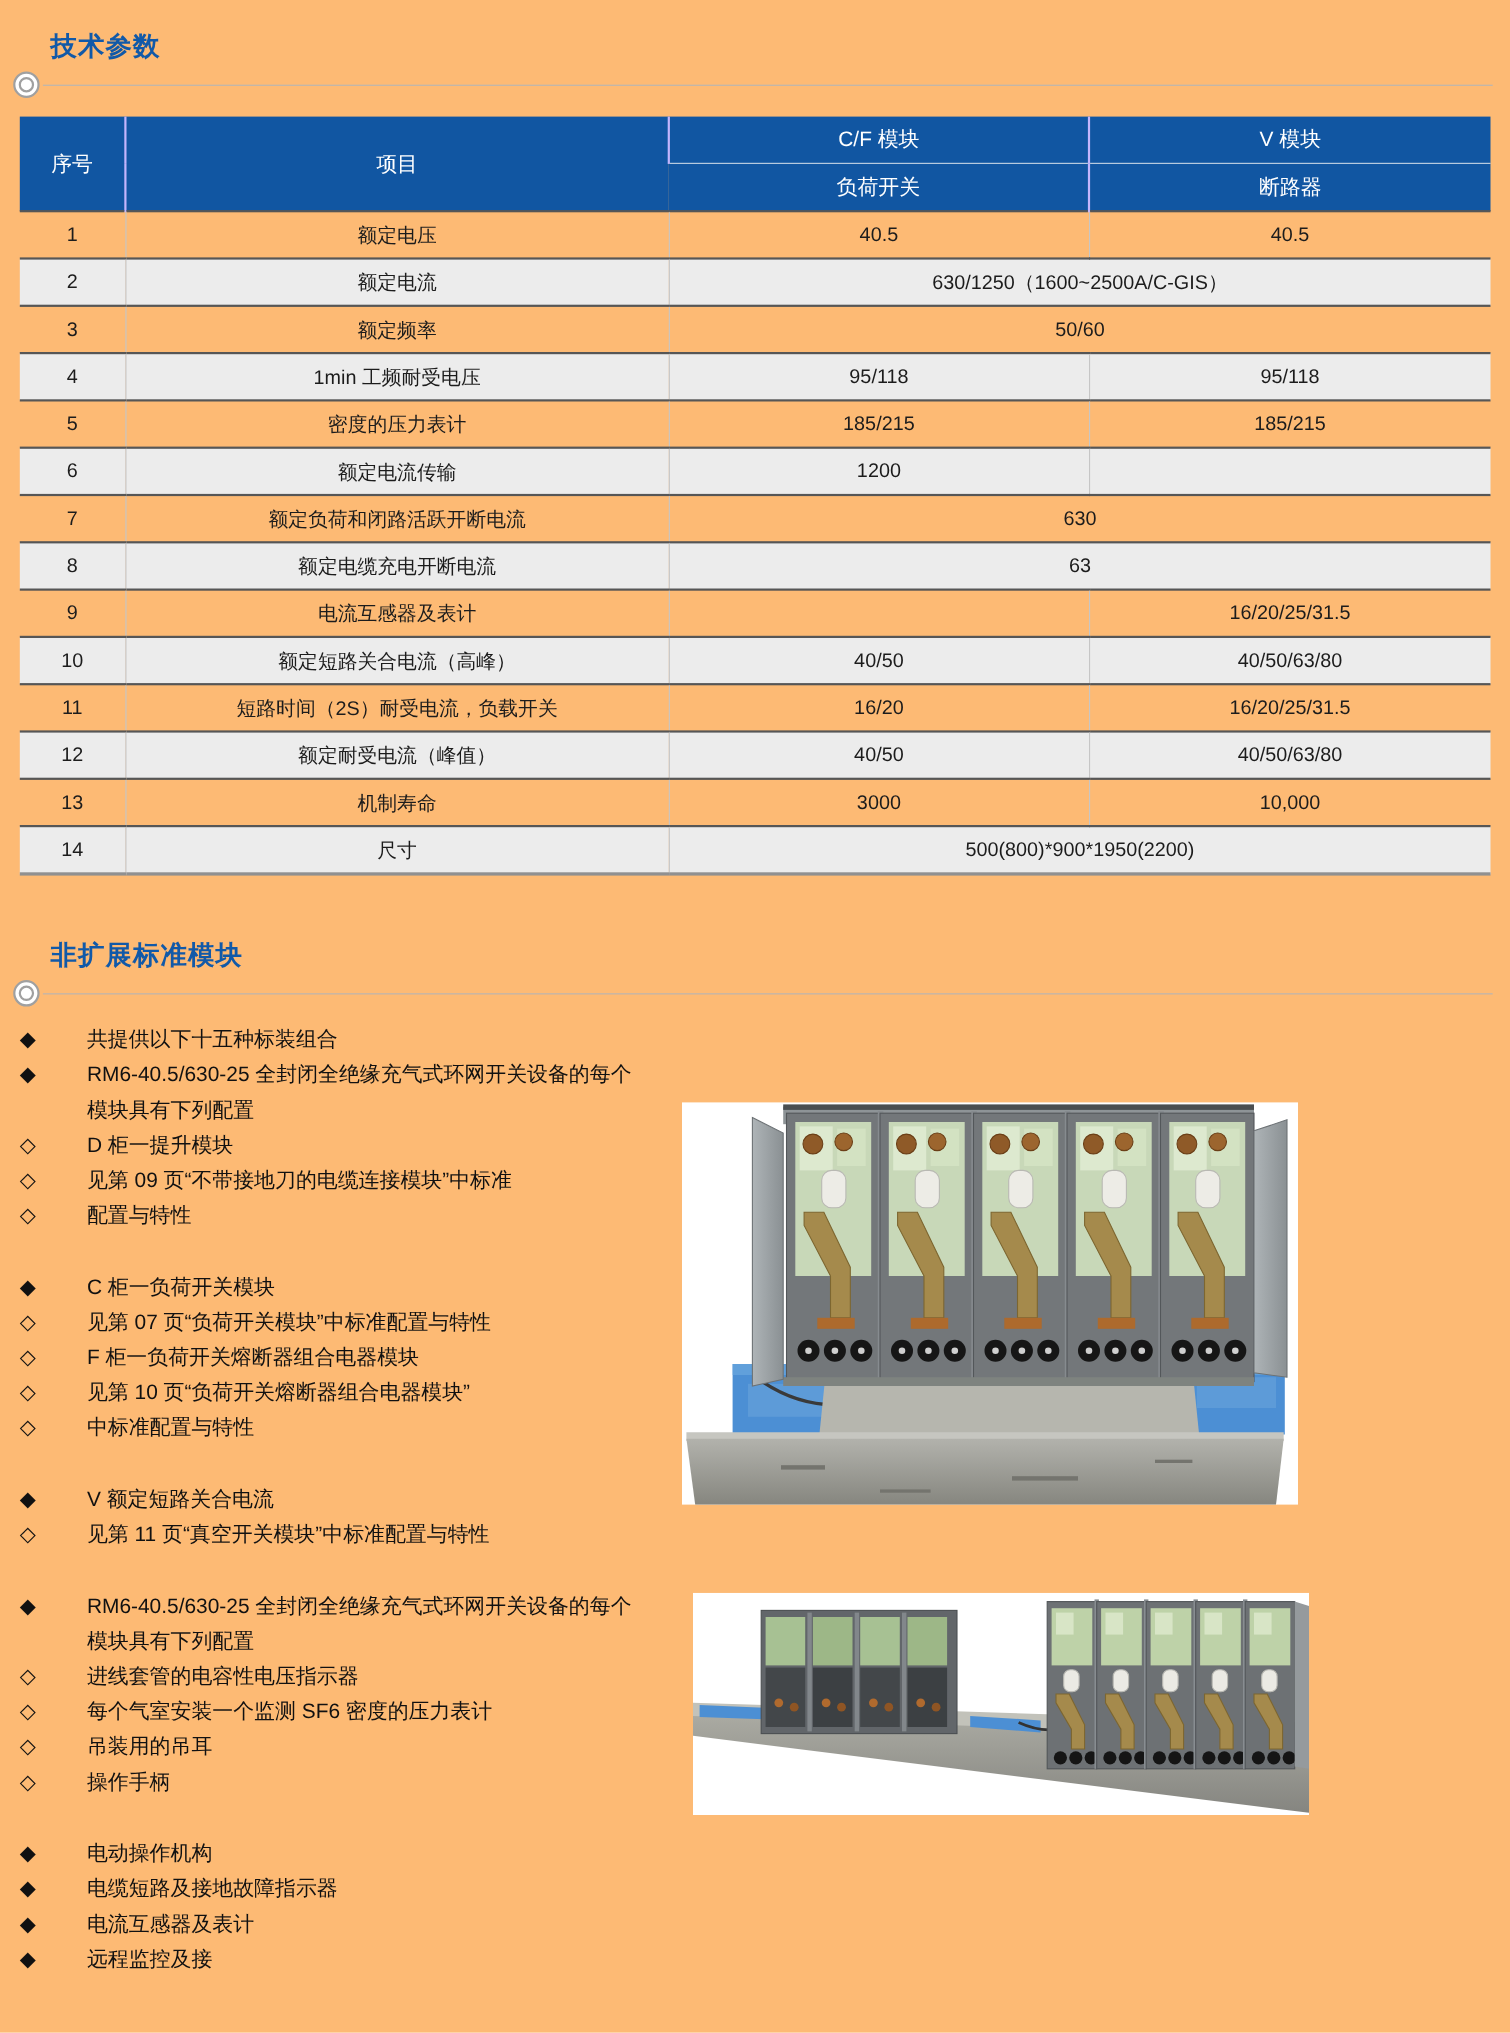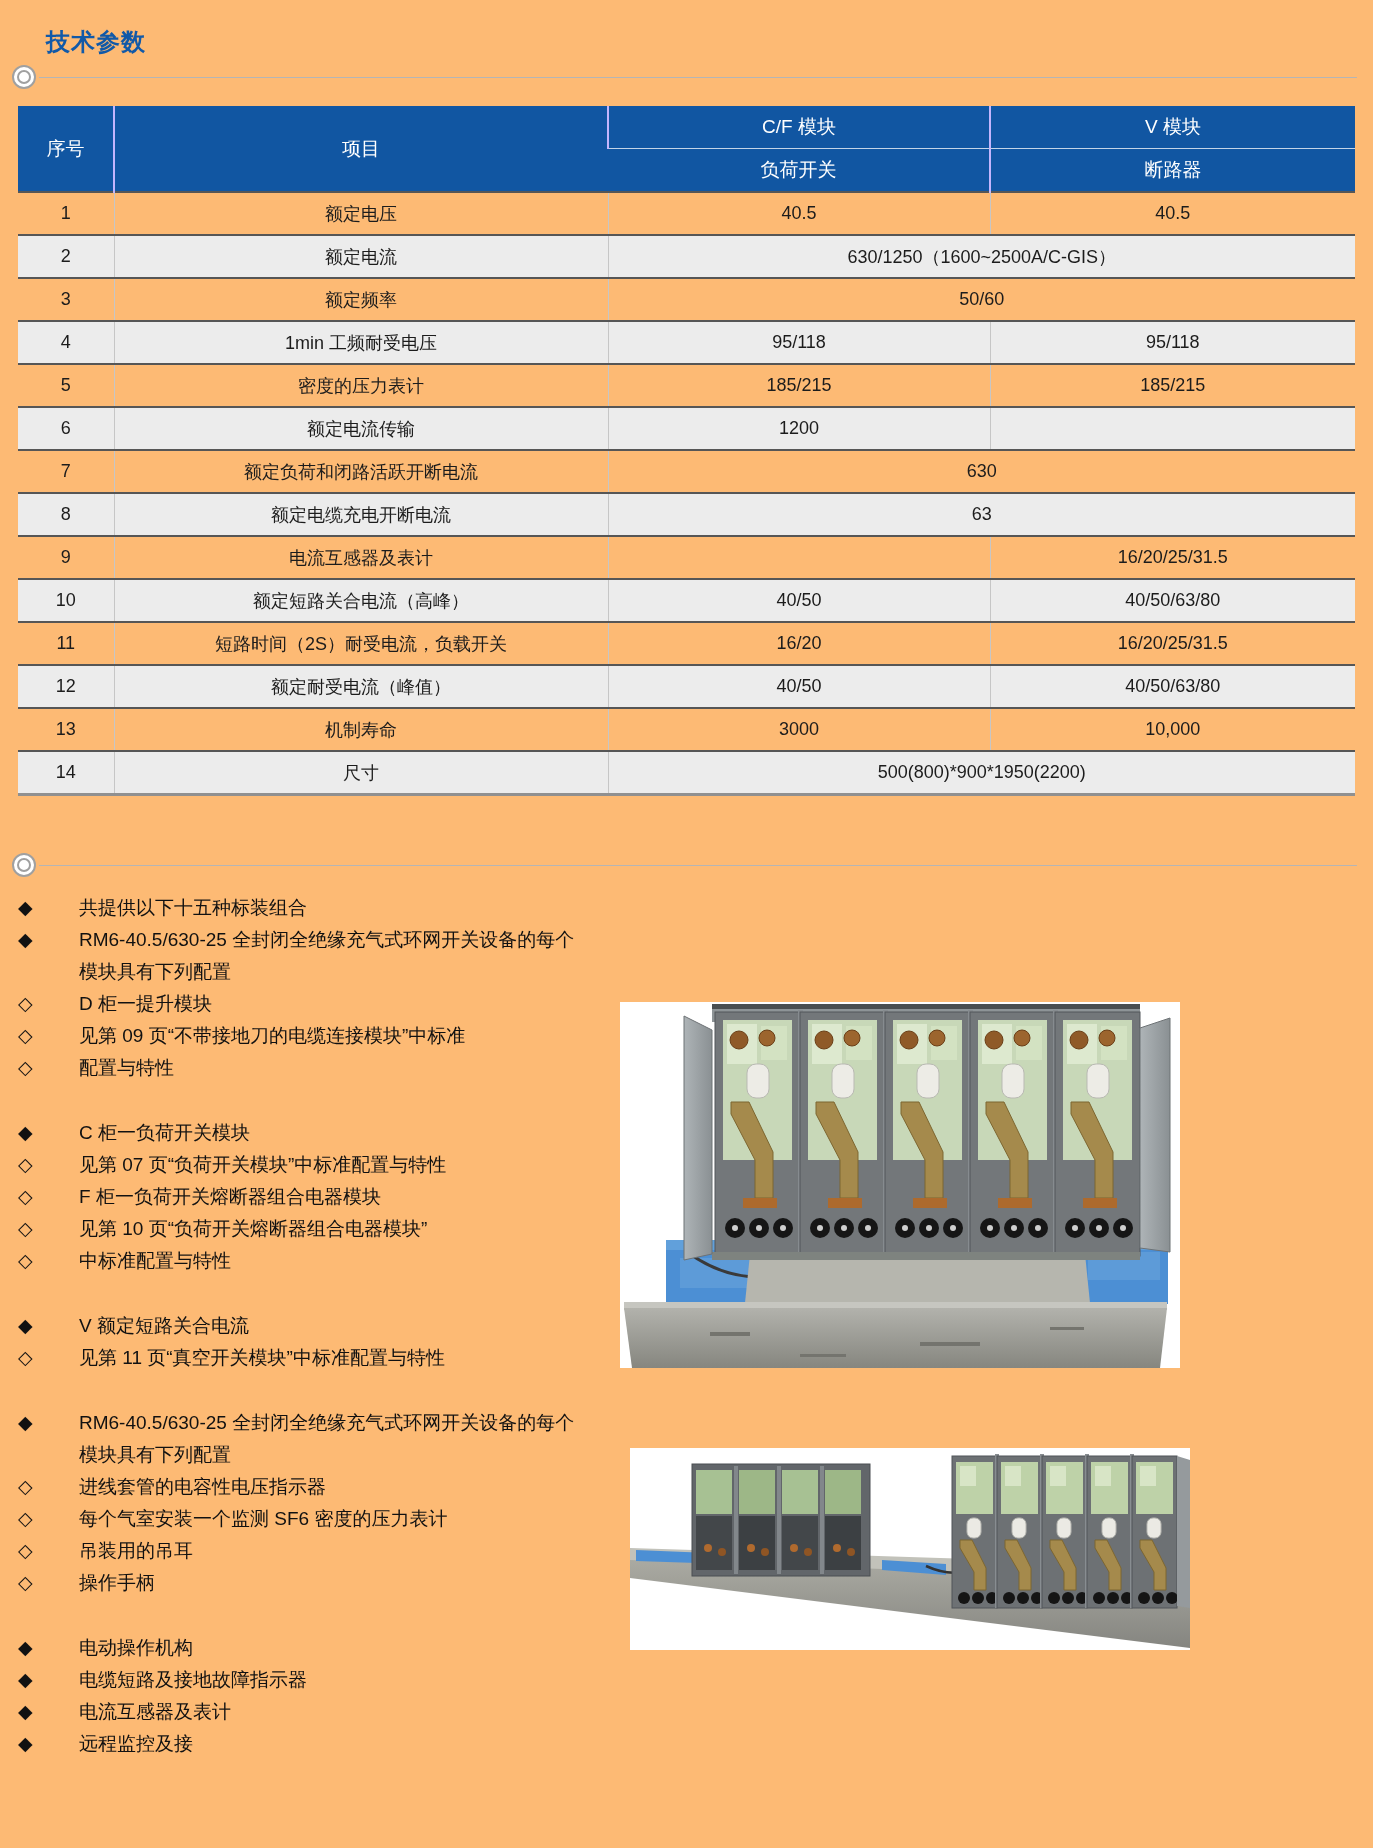--- a/index.html
+++ b/index.html
@@ -153,20 +153,21 @@
           <td>14</td>
           <td>尺寸</td>
           <td colspan="2">500(800)*900*1950(2200)</td>
         </tr>
       </tbody>
     </table>
 
   </div>
 
   <div class="sec2">
+    <div class="sec-title">非扩展标准模块</div>
     <div class="rule-row">
       <span class="ring"></span>
       <span class="rline"></span>
     </div>
 
     <div class="blist">
 
       <div class="bgroup">
         <div class="bitem">
             <span class="bm">◆</span>

